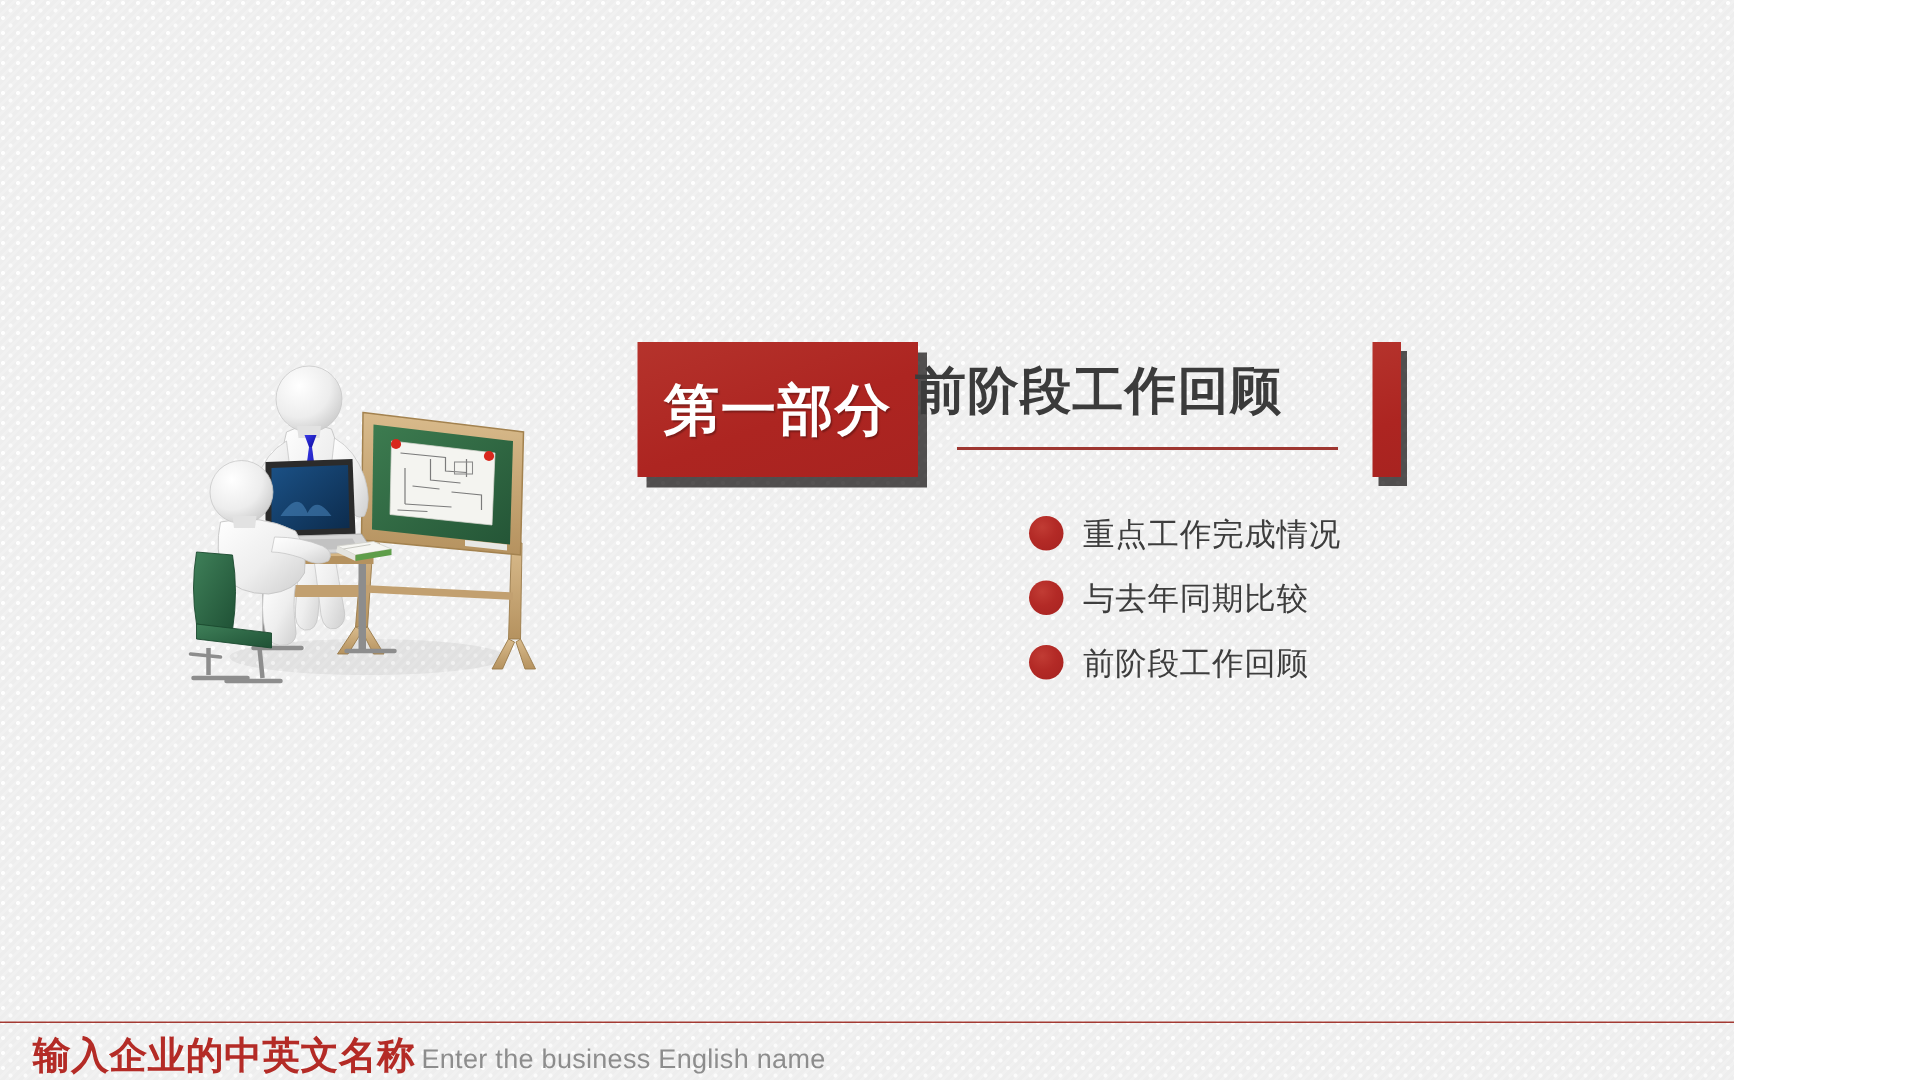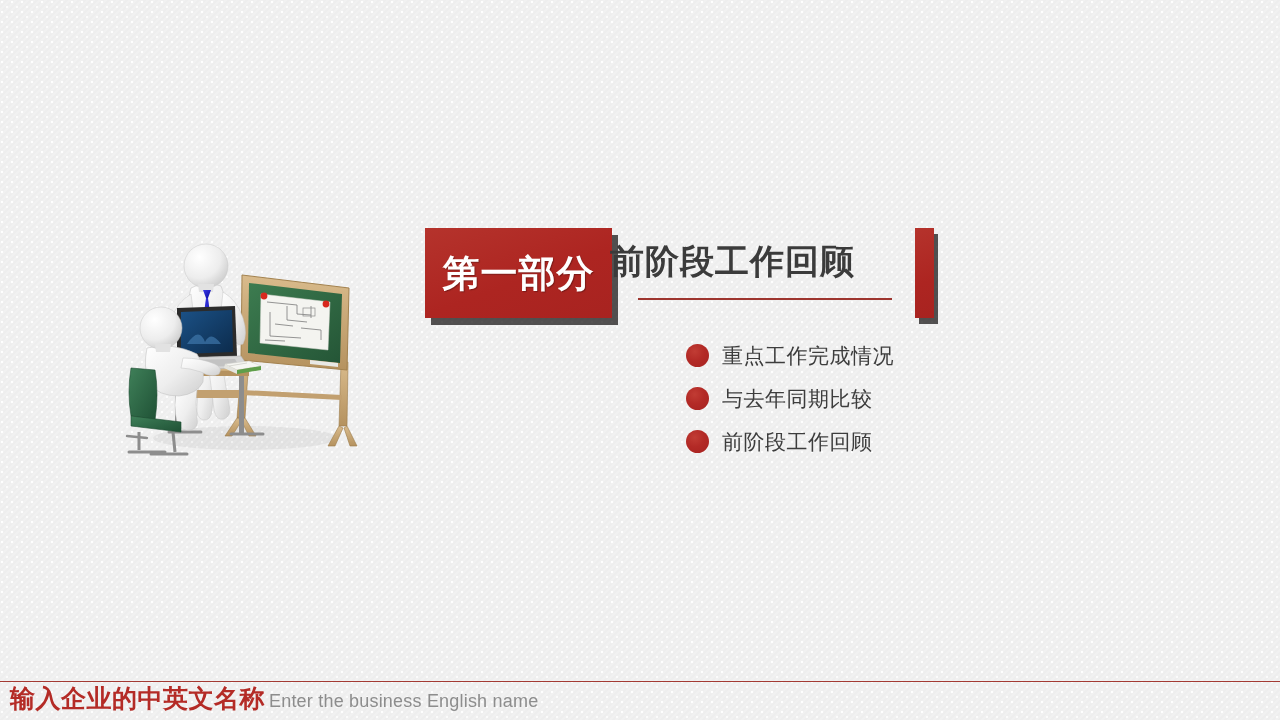--- a/index.html
+++ b/index.html
@@ -8,21 +8,21 @@
   }
   body {
     width: 1280px;
     height: 720px;
     overflow: hidden;
     font-family: "Liberation Sans", sans-serif;
   }
 
   #slide {
     position: relative;
-    width: 1280px;
+    width: 1156px;
     height: 720px;
     background-color: #f1f1f1;
     background-image:
       radial-gradient(circle at 2px 2px, rgba(255,255,255,0.95) 1.1px, rgba(0,0,0,0) 1.6px),
       radial-gradient(circle at 7px 7px, rgba(255,255,255,0.75) 1.1px, rgba(0,0,0,0) 1.6px),
       linear-gradient(135deg, rgba(0,0,0,0.012) 25%, rgba(0,0,0,0) 25%, rgba(0,0,0,0) 50%, rgba(0,0,0,0.012) 50%, rgba(0,0,0,0.012) 75%, rgba(0,0,0,0) 75%);
     background-size: 10px 10px, 10px 10px, 6px 6px;
     overflow: hidden;
   }
 
@@ -133,24 +133,24 @@
     height: 1px;
     background: #a33a33;
   }
   #footer {
     position: absolute;
     left: 0;
     top: 682px;
     width: 1280px;
     height: 38px;
     display: flex;
-    align-items: flex-start;
+    align-items: flex-end;
     justify-content: space-between;
     box-sizing: border-box;
-    padding: 0 12px 0 10px;
+    padding: 0 12px 0 22px;
   }
   #footer-left {
     display: flex;
     align-items: baseline;
     white-space: nowrap;
   }
   #footer-cn {
     color: #b42b26;
     font-family: "Liberation Serif", "DejaVu Serif", serif;
     font-size: 25px;

